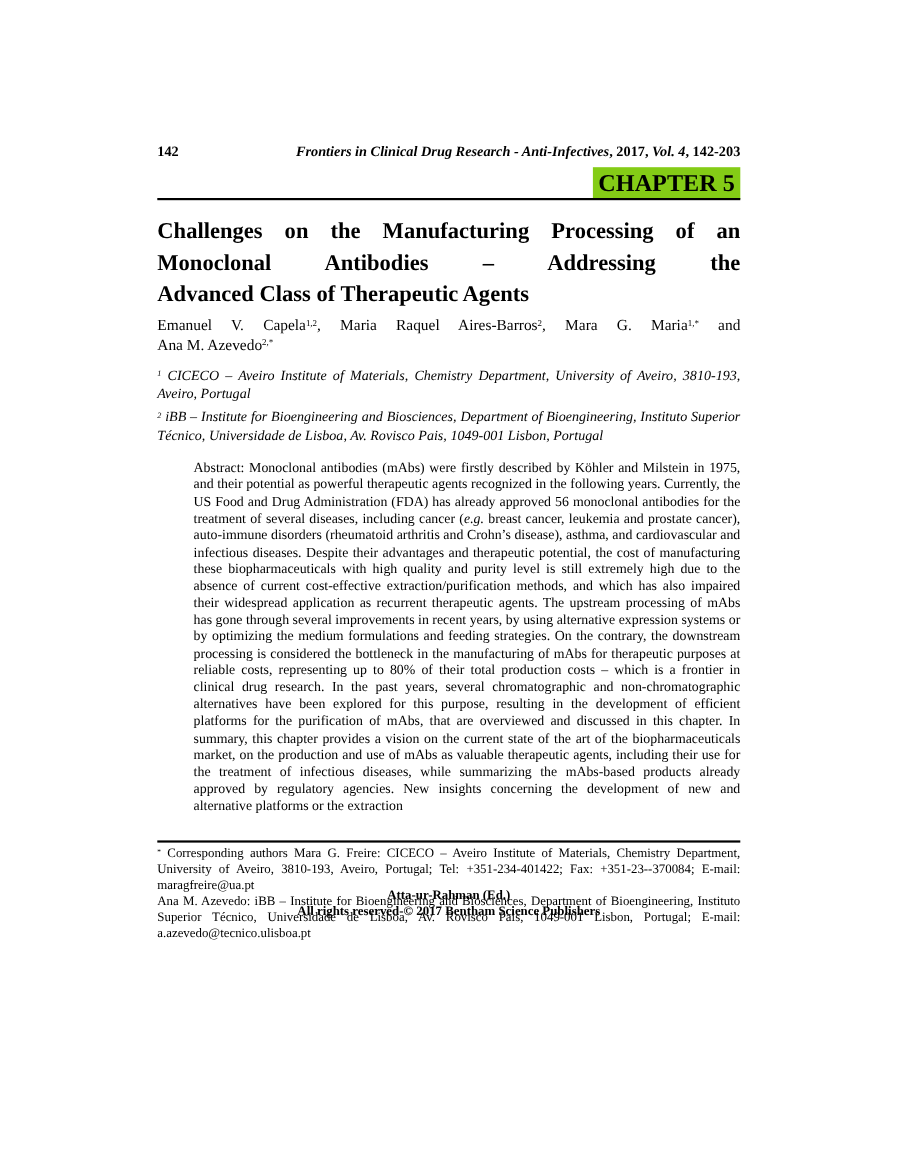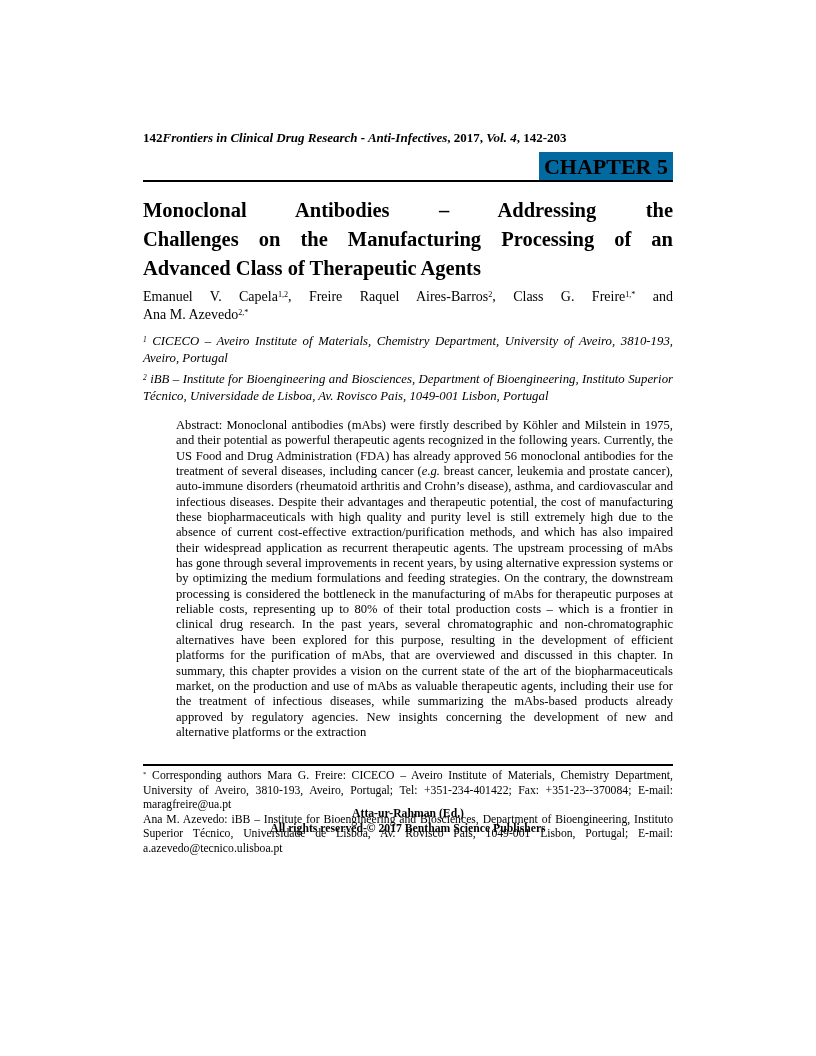--- a/index.html
+++ b/index.html
@@ -22,25 +22,25 @@
     vertical-align:baseline;
     line-height:0;
   }
   
   .header-row{
     position:absolute;left:143px;top:130px;width:530px;
     display:flex;align-items:baseline;
     font-size:13px;font-weight:bold;line-height:16px;
     white-space:nowrap;
   }
-  .journal{flex:1;text-align:left;}
+  .journal{flex:1;text-align:right;}
   
   .chapter-box{
     position:absolute;right:143px;top:152px;height:29px;
-    background:#0369a1;
+    background:#84cc16;
     font-size:22px;font-weight:bold;line-height:29px;
     padding:0 5px;
   }
   .header-rule{
     position:absolute;left:143px;top:180px;width:530px;height:2px;background:#000;
   }
   
   .title-block{
     position:absolute;left:143px;top:196px;width:530px;
     font-size:20.5px;font-weight:bold;line-height:29px;
@@ -87,27 +87,27 @@
 
   <div class="header-row">
     <span>142</span>
     <span class="journal"><span class="i">Frontiers in Clinical Drug Research - Anti-Infectives</span><span>, 2017, </span><span class="i">Vol. 4</span><span>, 142-203</span></span>
   </div>
 
   <div class="chapter-box">CHAPTER 5</div>
   <div class="header-rule"></div>
 
   <div class="title-block">
+    <div class="jfull">Challenges on the Manufacturing Processing of an</div>
     <div class="jfull">Monoclonal Antibodies – Addressing the</div>
-    <div class="jfull">Challenges on the Manufacturing Processing of an</div>
     <div>Advanced Class of Therapeutic Agents</div>
   </div>
 
   <div class="authors-block">
-    <div class="jfull"><span class="b">Emanuel V. Capela</span><sup class="s b">1,2</sup><span class="b">, Freire Raquel Aires-Barros</span><sup class="s b">2</sup><span class="b">, Class G. Freire</span><sup class="s b">1,*</sup><span class="reg"> and</span></div>
+    <div class="jfull"><span class="b">Emanuel V. Capela</span><sup class="s b">1,2</sup><span class="b">, Maria Raquel Aires-Barros</span><sup class="s b">2</sup><span class="b">, Mara G. Maria</span><sup class="s b">1,*</sup><span class="reg"> and</span></div>
     <div><span class="b">Ana M. Azevedo</span><sup class="s b">2,*</sup></div>
   </div>
 
   <div class="affil-block">
     <p><sup class="s">1</sup> <span>CICECO – Aveiro Institute of Materials, Chemistry Department, University of Aveiro, 3810-193, Aveiro, Portugal</span></p>
     <p><sup class="s">2</sup> <span>iBB – Institute for Bioengineering and Biosciences, Department of Bioengineering, Instituto Superior Técnico, Universidade de Lisboa, Av. Rovisco Pais, 1049-001 Lisbon, Portugal</span></p>
   </div>
 
   <p class="abstract"><span class="b">Abstract:</span><span> Monoclonal antibodies (mAbs) were firstly described by Köhler and Milstein in 1975, and their potential as powerful therapeutic agents recognized in the following years. Currently, the US Food and Drug Administration (FDA) has already approved 56 monoclonal antibodies for the treatment of several diseases, including cancer (</span><span class="i">e.g.</span><span> breast cancer, leukemia and prostate cancer), auto-immune disorders (rheumatoid arthritis and Crohn’s disease), asthma, and cardiovascular and infectious diseases. Despite their advantages and therapeutic potential, the cost of manufacturing these biopharmaceuticals with high quality and purity level is still extremely high due to the absence of current cost-effective extraction/purification methods, and which has also impaired their widespread application as recurrent therapeutic agents. The upstream processing of mAbs has gone through several improvements in recent years, by using alternative expression systems or by optimizing the medium formulations and feeding strategies. On the contrary, the downstream processing is considered the bottleneck in the manufacturing of mAbs for therapeutic purposes at reliable costs, representing up to 80% of their total production costs – which is a frontier in clinical drug research. In the past years, several chromatographic and non-chromatographic alternatives have been explored for this purpose, resulting in the development of efficient platforms for the purification of mAbs, that are overviewed and discussed in this chapter. In summary, this chapter provides a vision on the current state of the art of the biopharmaceuticals market, on the production and use of mAbs as valuable therapeutic agents, including their use for the treatment of infectious diseases, while summarizing the mAbs-based products already approved by regulatory agencies. New insights concerning the development of new and alternative platforms or the extraction</span></p>
 

